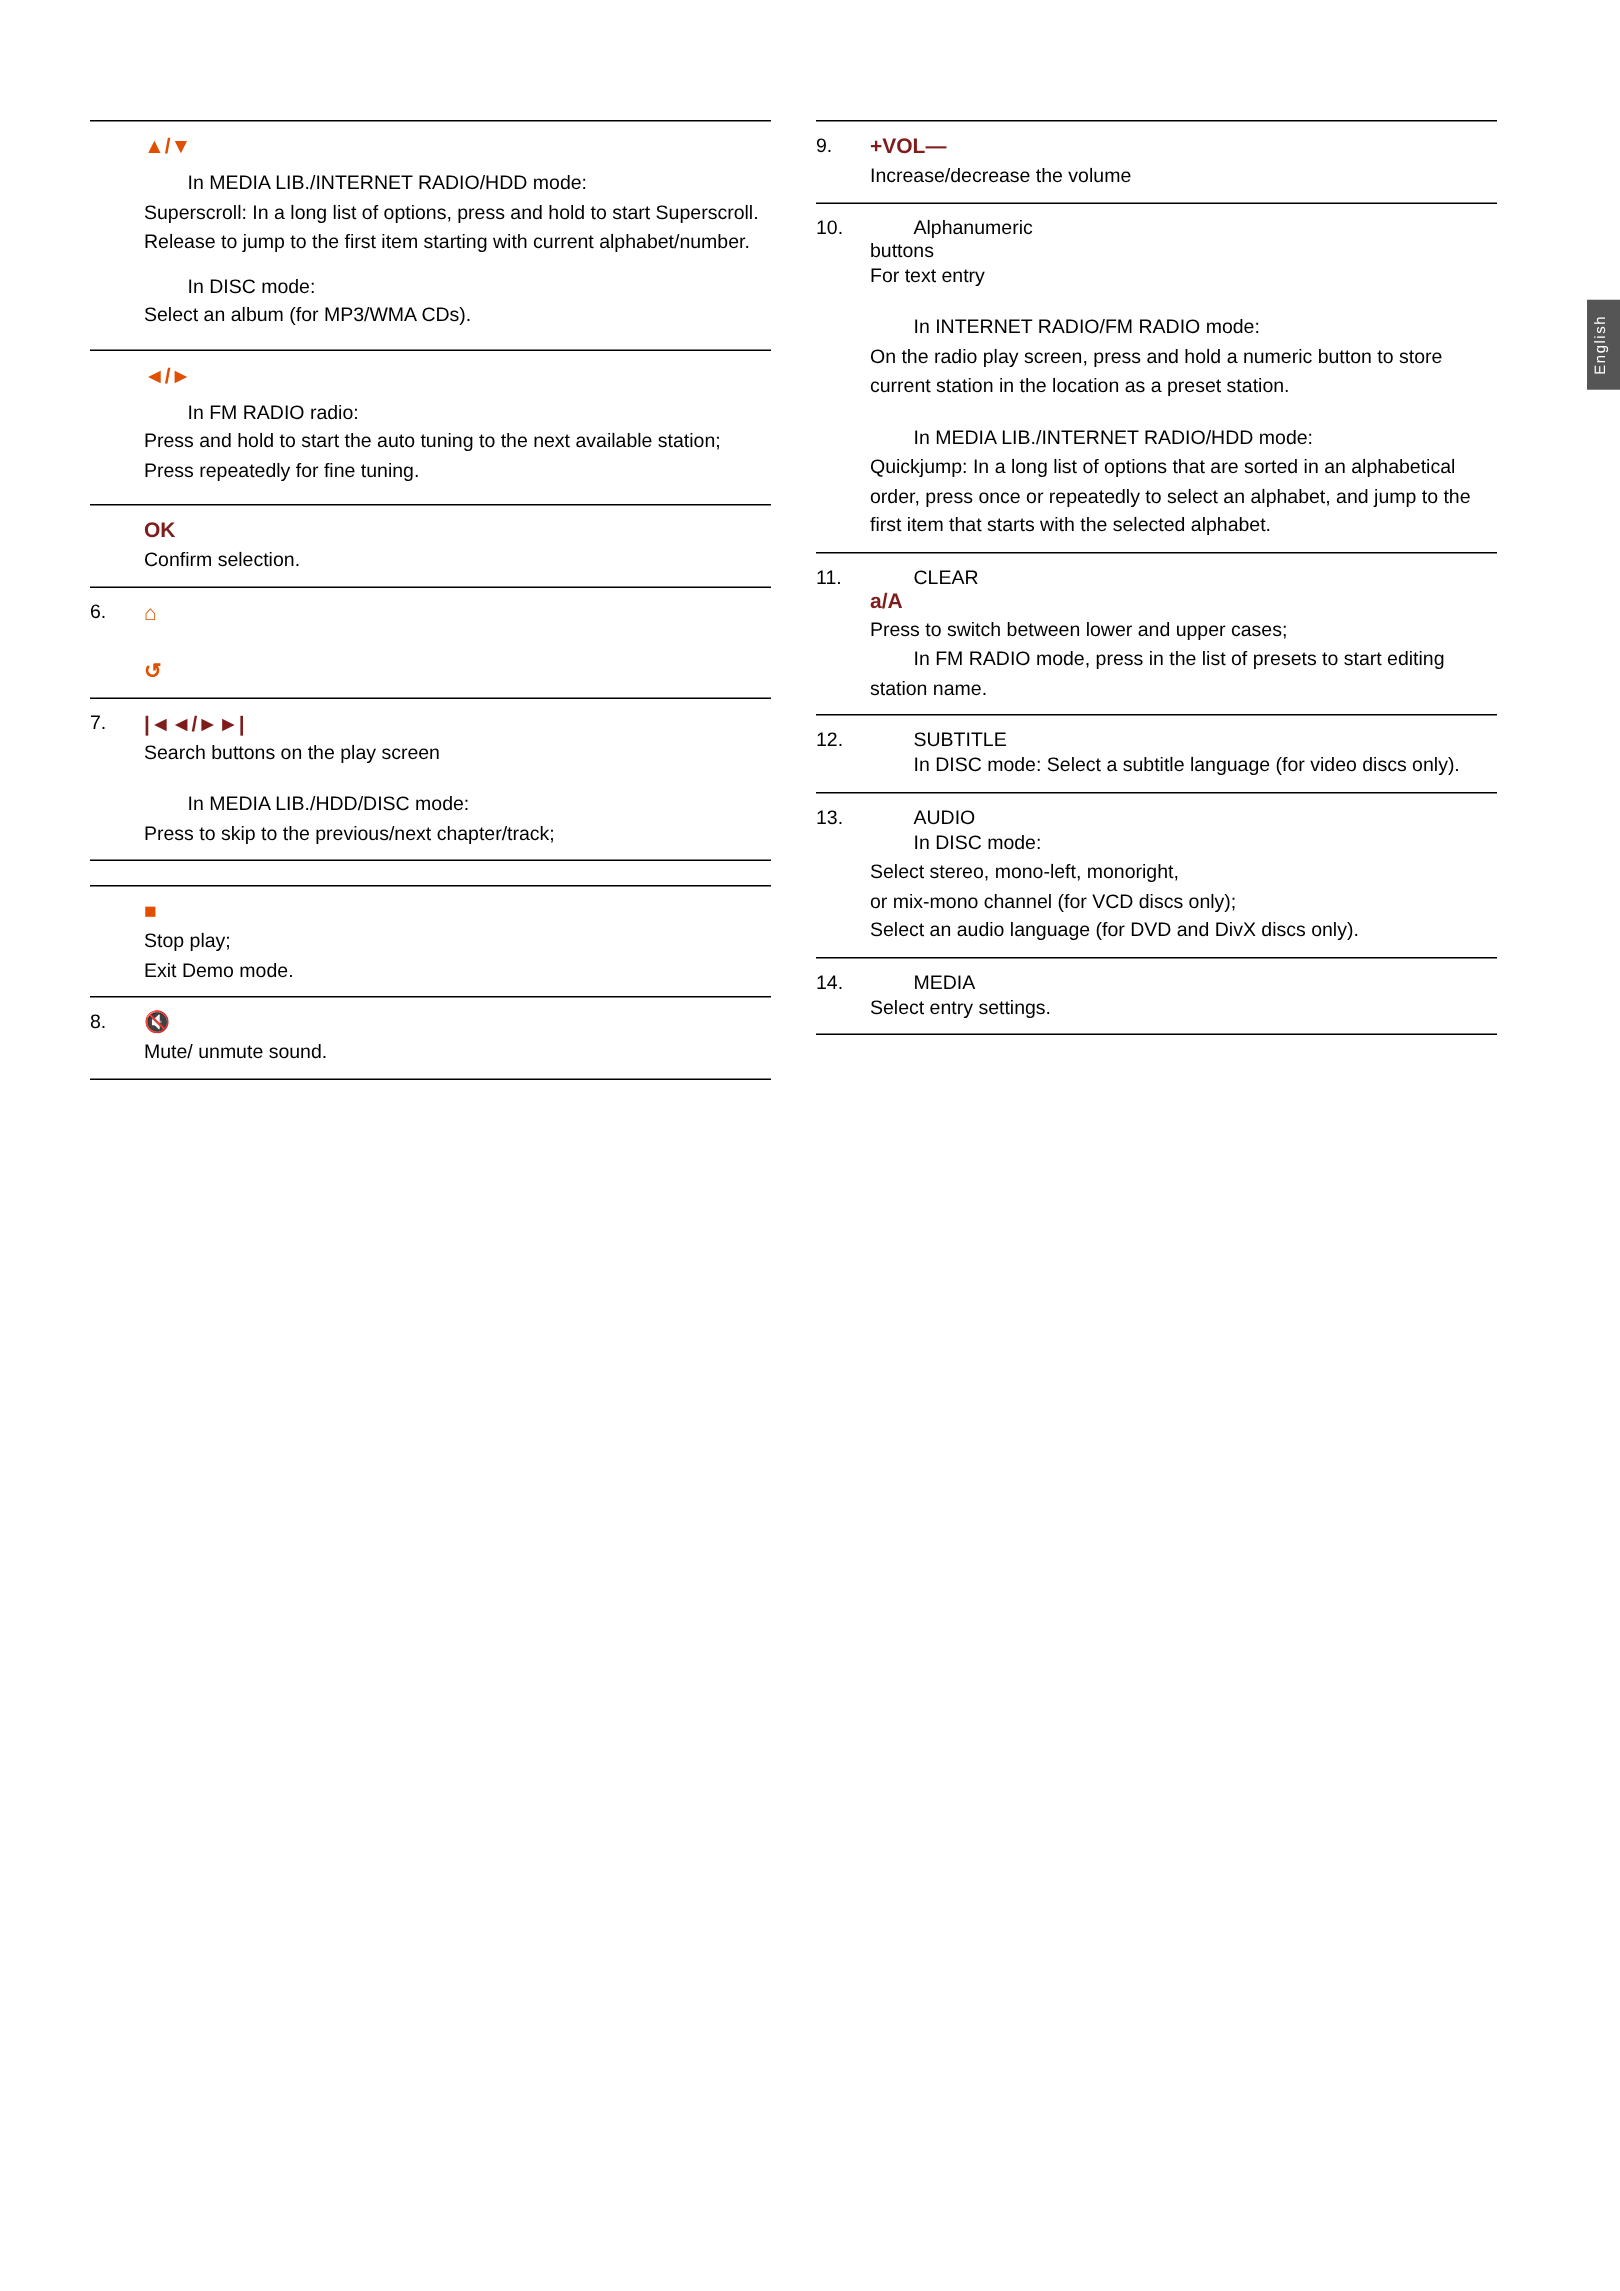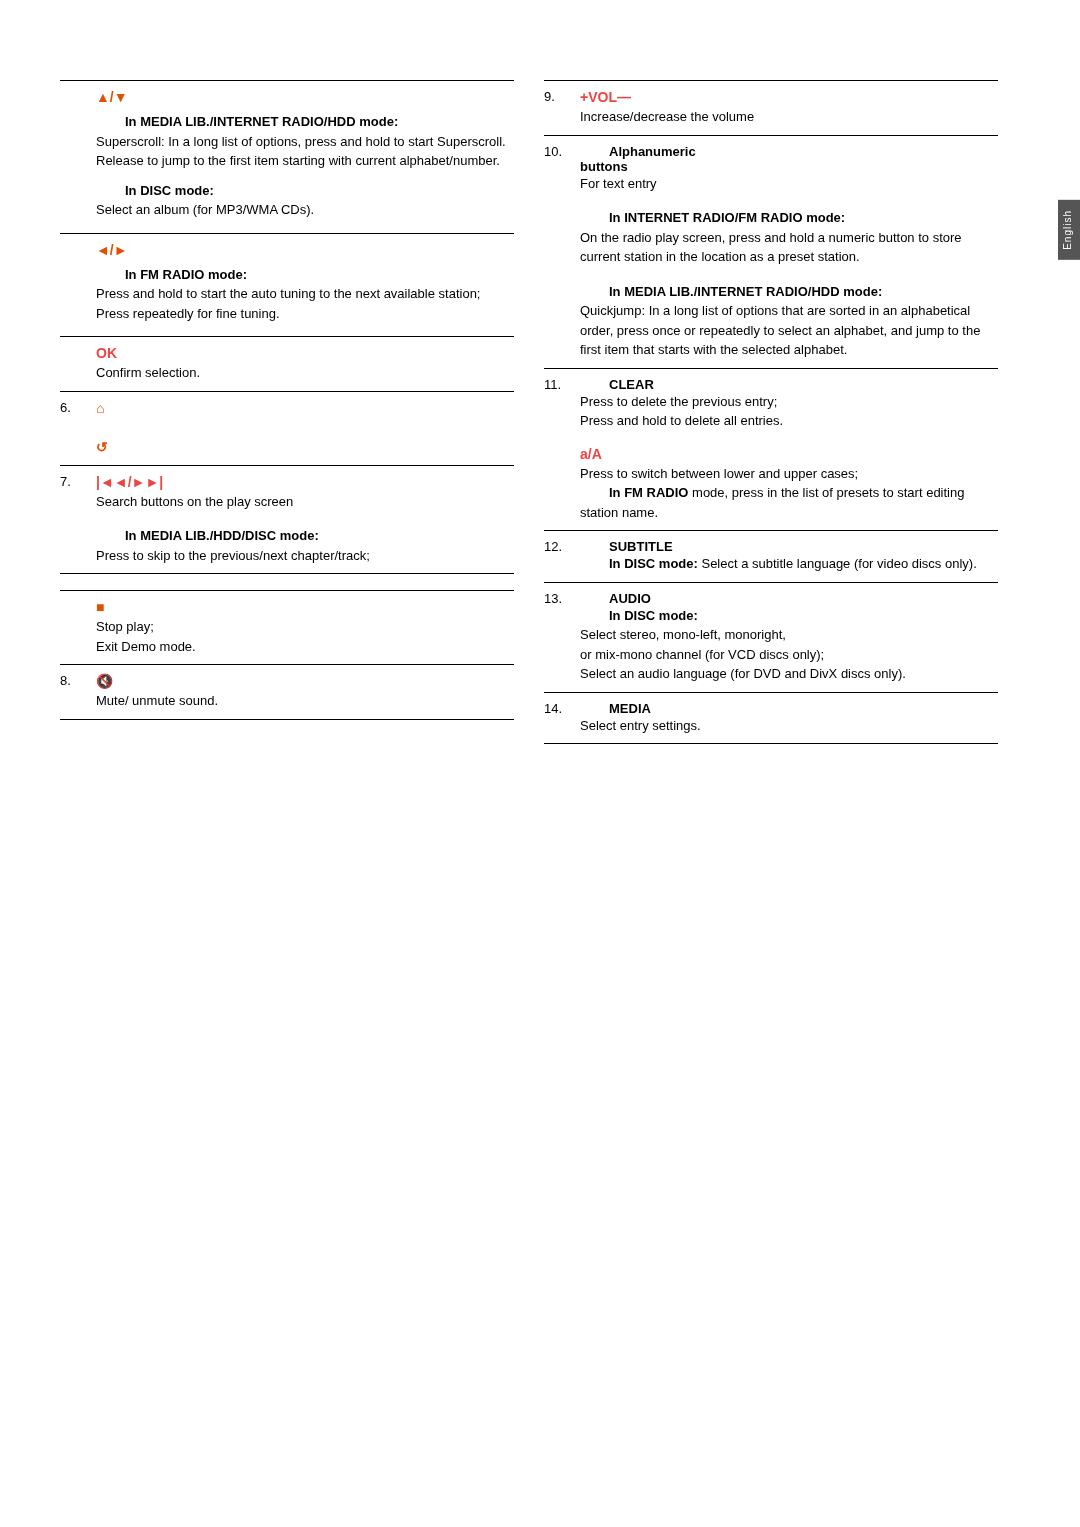--- a/index.html
+++ b/index.html
@@ -72,27 +72,27 @@
       font-size: 14px;
       font-weight: bold;
       color: #e05000;
       display: block;
       margin-bottom: 2px;
     }
 
     .symbol-black {
       font-size: 14px;
       font-weight: bold;
-      color: #ef4444;
+      color: #7f1d1d;
       display: block;
       margin-bottom: 2px;
     }
 
     .bold-label {
-      font-weight: bold;
+      font-weight: normal;
       padding-left: 29px;
     }
 
     .entry-content p {
       line-height: 1.5;
       font-size: 13px;
     }
 
     .sub-entry {
       padding: 5px 0;
@@ -119,21 +119,21 @@
             <p><span class="bold-label">In DISC mode:</span><br>Select an album (for MP3/WMA CDs).</p>
           </div>
         </div>
       </div>
 
       <div class="entry">
         <div class="entry-num"></div>
         <div class="entry-content">
           <span class="symbol">◄/►</span>
           <div class="sub-entry">
-            <p><span class="bold-label">In FM RADIO mode:</span><br>Press and hold to start the auto tuning to the next available station;<br>Press repeatedly for fine tuning.</p>
+            <p><span class="bold-label">In FM RADIO radio:</span><br>Press and hold to start the auto tuning to the next available station;<br>Press repeatedly for fine tuning.</p>
           </div>
         </div>
       </div>
 
       <div class="entry">
         <div class="entry-num"></div>
         <div class="entry-content">
           <span class="symbol-black">OK</span>
           <p>Confirm selection.</p>
         </div>
@@ -199,21 +199,20 @@
           <p><span class="bold-label">In INTERNET RADIO/FM RADIO mode:</span><br>On the radio play screen, press and hold a numeric button to store current station in the location as a preset station.</p>
           <br>
           <p><span class="bold-label">In MEDIA LIB./INTERNET RADIO/HDD mode:</span><br>Quickjump: In a long list of options that are sorted in an alphabetical order, press once or repeatedly to select an alphabet, and jump to the first item that starts with the selected alphabet.</p>
         </div>
       </div>
 
       <div class="entry">
         <div class="entry-num">11.</div>
         <div class="entry-content">
           <span class="bold-label">CLEAR</span>
-          <p>Press to delete the previous entry;<br>Press and hold to delete all entries.</p>
           <br>
           <span class="symbol-black">a/A</span>
           <p>Press to switch between lower and upper cases;<br><span class="bold-label">In FM RADIO</span> mode, press in the list of presets to start editing station name.</p>
         </div>
       </div>
 
       <div class="entry">
         <div class="entry-num">12.</div>
         <div class="entry-content">
           <span class="bold-label">SUBTITLE</span>

